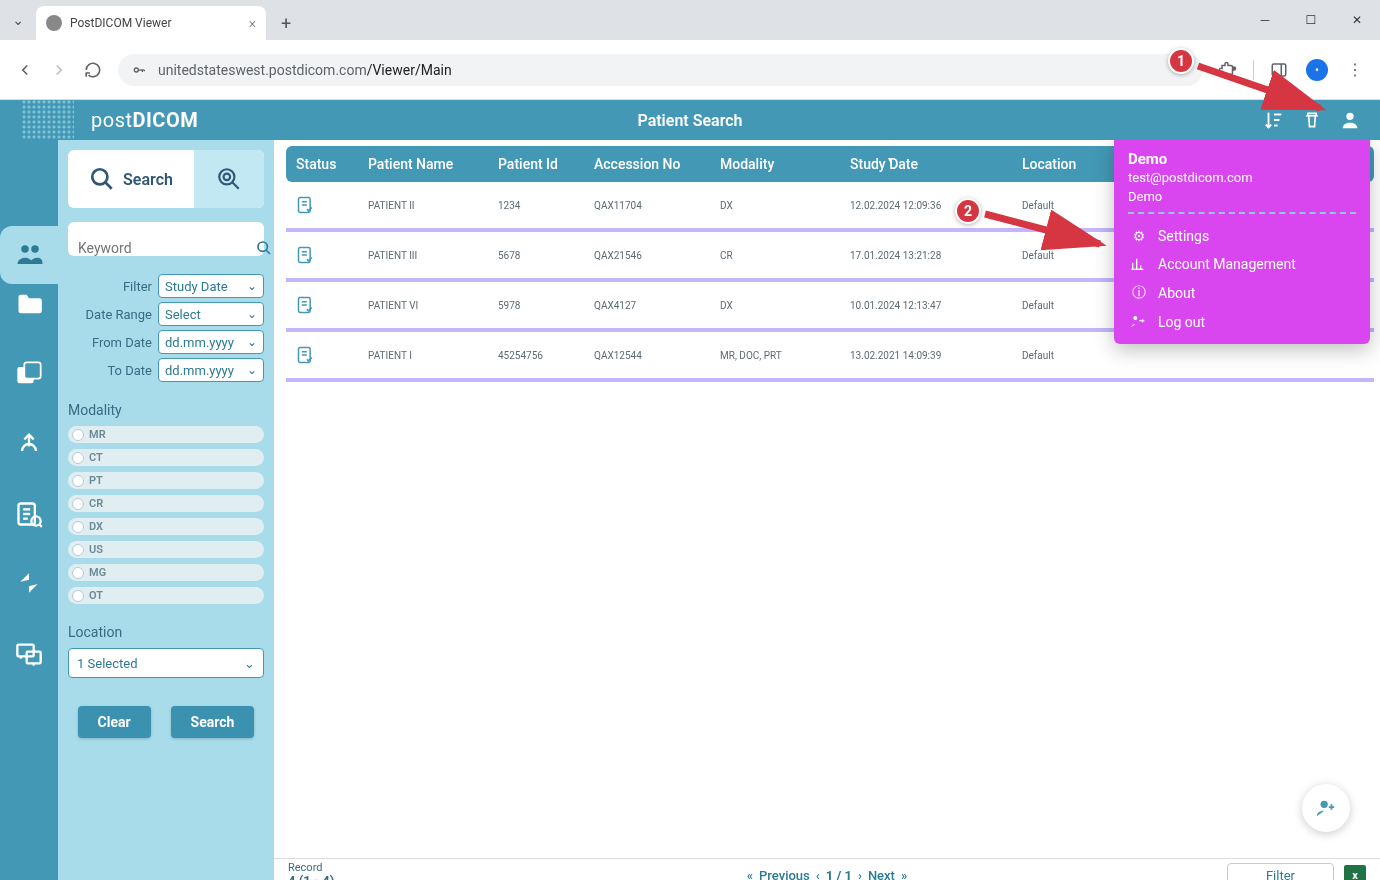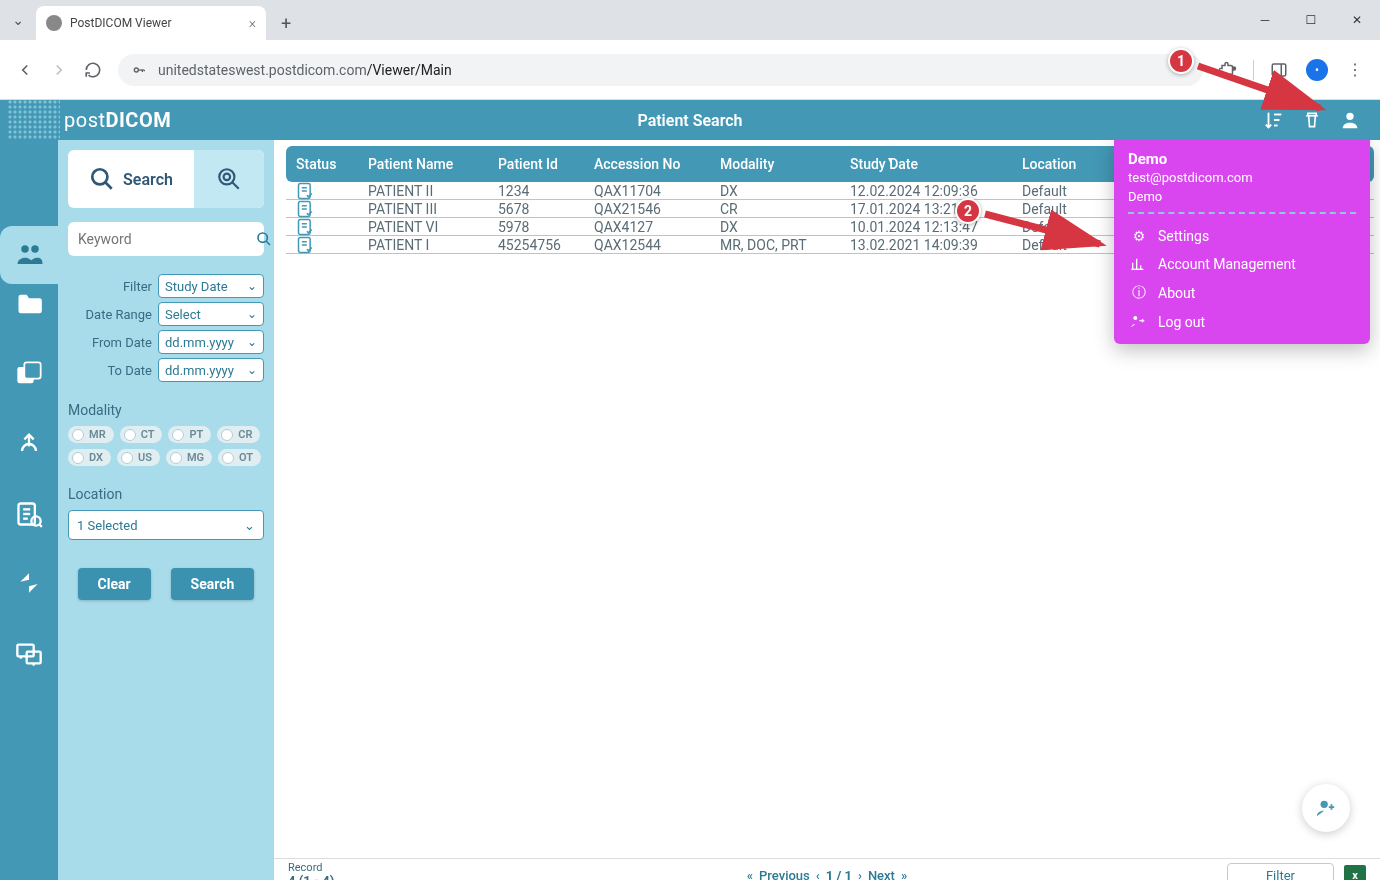--- a/index.html
+++ b/index.html
@@ -23,67 +23,67 @@
   .addr-right { display:flex; align-items:center; gap:4px; }
   .addr-right .ico { width:34px; height:34px; display:flex; align-items:center; justify-content:center; color:#5f6368; }
   .addr-right .sep { width:1px; height:20px; background:#ccc; margin:0 4px; }
   .avatar-dot { width:22px; height:22px; border-radius:50%; background:#1a73e8; display:flex; align-items:center; justify-content:center; color:#fff; font-size:12px; }
 
   .win-controls { display:flex; position:absolute; top:0; right:0; }
   .win-btn { width:46px; height:40px; display:flex; align-items:center; justify-content:center; font-size:12px; color:#333; }
 
   
   .app-header { height: 40px; background: #4398b5; display:flex; align-items:center; color:#fff; position:relative; }
-  .logo-area { display:flex; align-items:center; padding-left:8px; gap:4px; }
+  .logo-area { display:flex; align-items:center; padding-left:22px; gap:17px; }
   .brain-ico { width:52px; height:40px; background: radial-gradient(circle at 40% 40%, #a8e0ef 1px, transparent 2px); background-size:5px 5px; opacity:0.6; }
   .brand { font-size:20px; font-weight:400; letter-spacing:0.5px; }
   .brand b { font-weight:700; }
   .app-title { position:absolute; left:50%; transform:translateX(-50%); font-size:16px; font-weight:600; }
   .hdr-actions { margin-left:auto; display:flex; gap:14px; padding-right:18px; align-items:center; }
   .hdr-actions .ico { width:24px; height:24px; display:flex; align-items:center; justify-content:center; color:#fff; }
 
   
   .app-body { display:flex; height: calc(880px - 40px - 48px - 40px); position:relative; }
   .nav-rail { width:58px; background:#4398b5; display:flex; flex-direction:column; align-items:center; padding-top:80px; gap:34px; }
   .nav-rail .rail-ico { width:36px; height:36px; display:flex; align-items:center; justify-content:center; color:#fff; }
 
   .side-panel { width: 216px; background:#a8dceb; padding: 10px 10px; position:relative; }
   .search-tabs { display:flex; gap:0; margin-bottom:14px; height:58px; background:#fff; border-radius:6px; overflow:hidden; }
   .search-tab { flex:1; display:flex; align-items:center; justify-content:center; gap:8px; font-size:16px; font-weight:600; color:#305875; cursor:pointer; }
   .search-tab.adv { background:#c2e8f3; flex:0 0 70px; }
   .search-tab .mag { width:26px; height:26px; }
 
-  .kw-box { background:#fff; border-radius:6px; height:34px; display:flex; align-items:center; padding:0 10px; margin-bottom:18px; }
+  .kw-box { background:#fff; border-radius:6px; height:34px; display:flex; align-items:flex-end; padding:0 10px; margin-bottom:18px; }
   .kw-box input { border:none; outline:none; flex:1; font-size:14px; color:#555; background:transparent; }
   .kw-box .mag-sm { color:#2c7a94; }
 
   .filter-grid { font-size:13px; color:#3b6b82; }
   .f-row { display:flex; align-items:center; margin-bottom:4px; gap:6px; }
   .f-row label { width:84px; text-align:right; }
   .f-select { flex:1; height:24px; background:#fff; border:1px solid #4398b5; border-radius:4px; display:flex; align-items:center; justify-content:space-between; padding:0 6px; color:#2c7a94; font-size:13px; }
   .f-select .chev { color:#2c7a94; font-size:12px; }
 
   .section-label { font-size:14px; color:#3b6b82; margin:20px 0 8px; }
-  .mod-chips { display:flex; flex-wrap:wrap; gap:6px; }
+  .mod-chips { display:flex; flex-wrap:wrap; gap:6px;flex-direction:column; }
   .chip { display:flex; align-items:center; background:#e0eef2; border-radius:10px; padding:2px 8px 2px 4px; font-size:11px; color:#6b8a96; font-weight:600; }
   .chip .dot { width:12px; height:12px; border-radius:50%; background:#fff; border:1px solid #b5cdd6; margin-right:5px; }
 
   .loc-select { background:#fff; border:1px solid #4398b5; border-radius:4px; height:30px; display:flex; align-items:center; justify-content:space-between; padding:0 8px; color:#2c7a94; font-size:13px; }
 
   .btn-row { display:flex; gap:20px; justify-content:center; margin-top:28px; }
   .btn { padding:8px 20px; border-radius:4px; background:#3b91b0; color:#fff; font-size:14px; font-weight:700; border:none; box-shadow:0 1px 3px rgba(0,0,0,0.2); cursor:pointer; }
 
   
   .content { flex:1; display:flex; flex-direction:column; background:#fff; position:relative; overflow:hidden; }
   .tbl-wrap { flex:1; overflow:auto; padding:6px 6px 0 12px; }
   .thead { display:flex; background:#4398b5; color:#fff; border-radius:6px; height:36px; align-items:center; font-size:14px; font-weight:500; }
   .th, .td { padding:0 10px; }
   .c-status{width:72px;} .c-name{width:130px;} .c-id{width:96px;} .c-acc{width:126px;} .c-mod{width:130px;} .c-date{width:172px; position:relative;} .c-loc{width:110px;}
   .th.c-date::before { content:"▾"; position:absolute; top:-2px; left:48px; font-size:10px; }
-  .tbody .tr { display:flex; align-items:center; height:18px; border-bottom:1px solid #c4b5fd; font-size:14px; color:#5a6c75; }
+  .tbody .tr { display:flex; align-items:center; height:50px; border-bottom:4px solid #c4b5fd; font-size:10px; color:#5a6c75; }
   .status-ico { color:#4398b5; }
 
   .footer { height:34px; border-top:1px solid #ddd; display:flex; align-items:center; padding:16px 14px; font-size:13px; color:#3b6b82; }
   .footer .rec { line-height:1.1; }
   .footer .rec .lbl { font-size:11px; }
   .footer .pager { position:absolute; left:50%; transform:translateX(-50%); display:flex; align-items:center; gap:6px; color:#2c7a94; font-weight:500; }
   .footer .pager .pg { font-weight:700; }
   .footer .right { margin-left:auto; display:flex; align-items:center; gap:10px; }
   .footer .filter-btn { border:1px solid #bcd; background:#fff; color:#2c7a94; padding:4px 38px; border-radius:4px; font-size:13px; }
   .footer .xls { width:22px; height:22px; background:#217346; color:#fff; display:flex; align-items:center; justify-content:center; font-size:11px; font-weight:700; border-radius:2px; }

